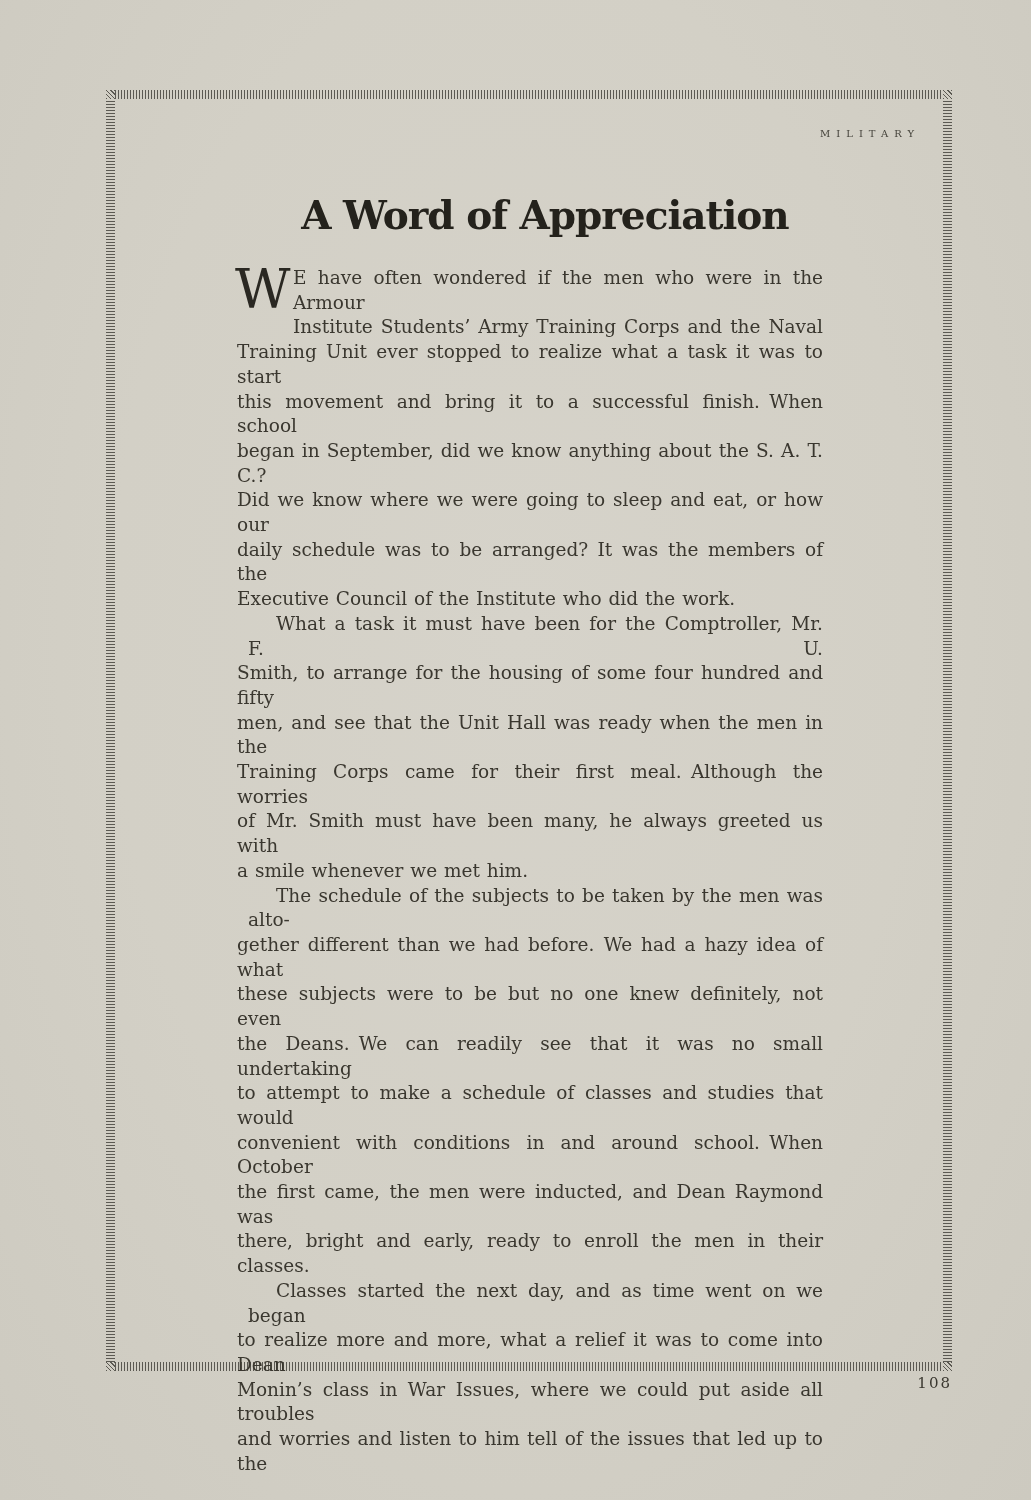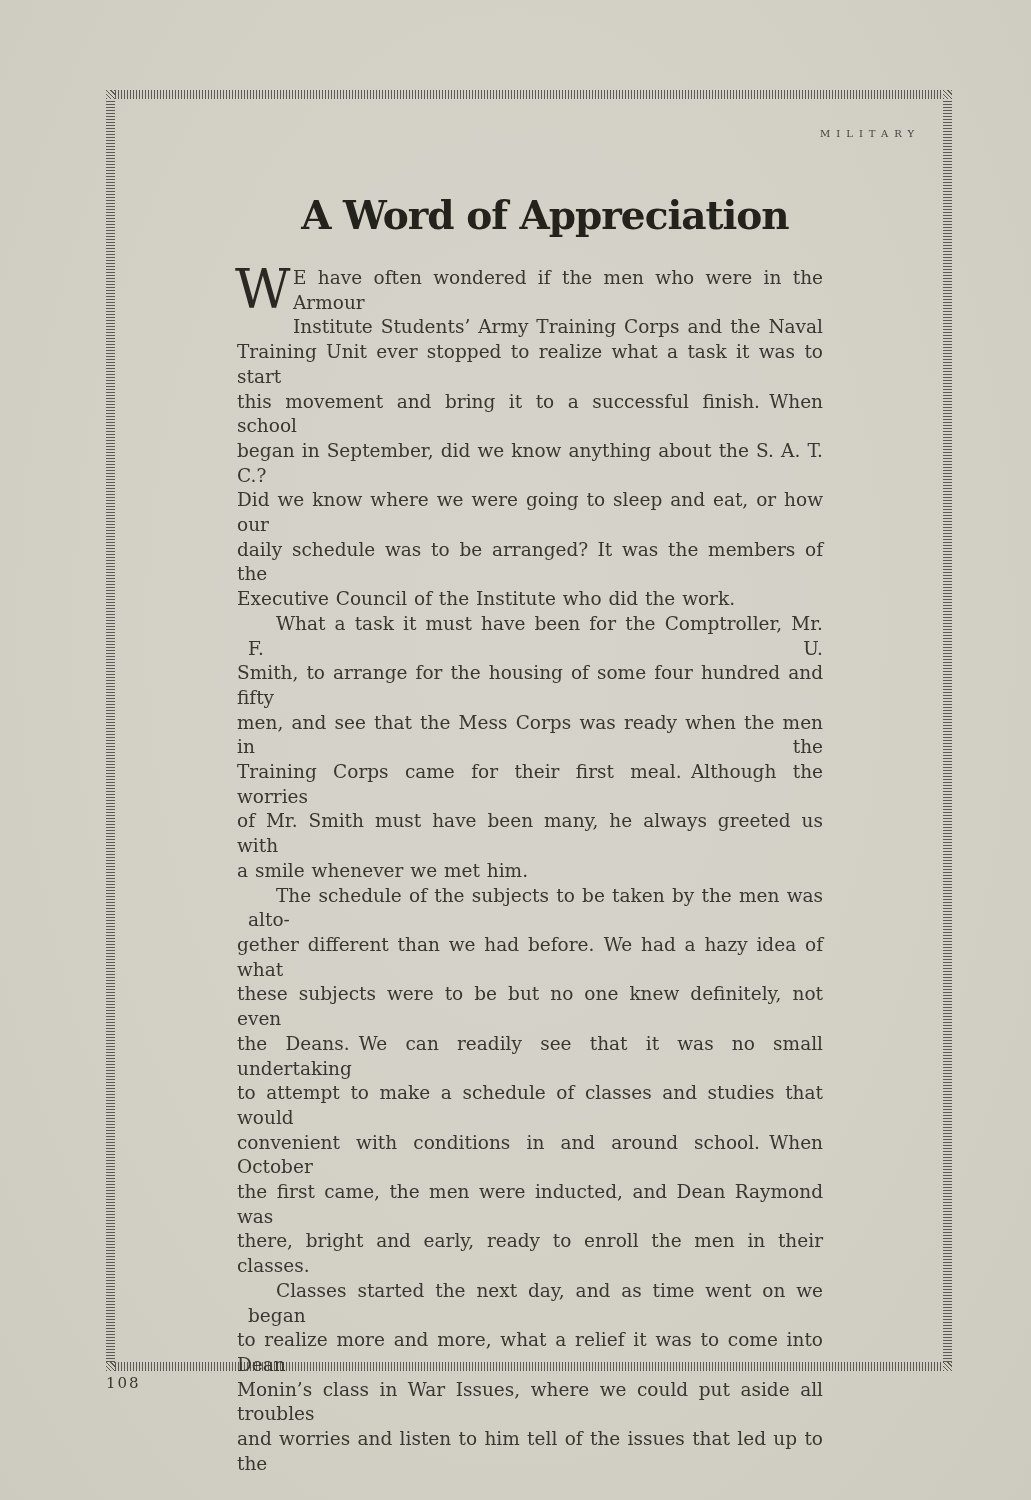--- a/index.html
+++ b/index.html
@@ -59,21 +59,21 @@
     font-size: 54px; line-height: 50px; font-weight: 400; color: #2a2822;
   }
   .line { text-align: justify; text-align-last: justify; }
   .line.last { text-align-last: left; }
   .line.indent { text-indent: 28px; margin-left: 11px; }
   .line.dropcap-inset { padding-left: 56px; }
 
   
   .page-number {
     position: absolute; top: 1374px; left: 106px; width: 846px;
-    text-align: left; font-size: 15px; letter-spacing: 2px; color: #3a372f;
+    text-align: right; font-size: 15px; letter-spacing: 2px; color: #3a372f;
   }
 </style>
 </head>
 <body>
 
 <div class="page">
 
   <div class="frame">
     <div class="edge top"></div>
     <div class="edge bottom"></div>
@@ -97,21 +97,21 @@
         <div class="line">Training Unit ever stopped to realize what a task it was to start</div>
         <div class="line">this movement and bring it to a successful finish. When school</div>
         <div class="line">began in September, did we know anything about the S. A. T. C.?</div>
         <div class="line">Did we know where we were going to sleep and eat, or how our</div>
         <div class="line">daily schedule was to be arranged? It was the members of the</div>
         <div class="line last">Executive Council of the Institute who did the work.</div>
       </div>
       <div class="para">
         <div class="line indent">What a task it must have been for the Comptroller, Mr. F. U.</div>
         <div class="line">Smith, to arrange for the housing of some four hundred and fifty</div>
-        <div class="line">men, and see that the Mess Corps was ready when the men in the</div>
+        <div class="line">men, and see that the Unit Hall was ready when the men in the</div>
         <div class="line">Training Corps came for their first meal. Although the worries</div>
         <div class="line">of Mr. Smith must have been many, he always greeted us with</div>
         <div class="line last">a smile whenever we met him.</div>
       </div>
       <div class="para">
         <div class="line indent">The schedule of the subjects to be taken by the men was alto-</div>
         <div class="line">gether different than we had before. We had a hazy idea of what</div>
         <div class="line">these subjects were to be but no one knew definitely, not even</div>
         <div class="line">the Deans. We can readily see that it was no small undertaking</div>
         <div class="line">to attempt to make a schedule of classes and studies that would</div>

